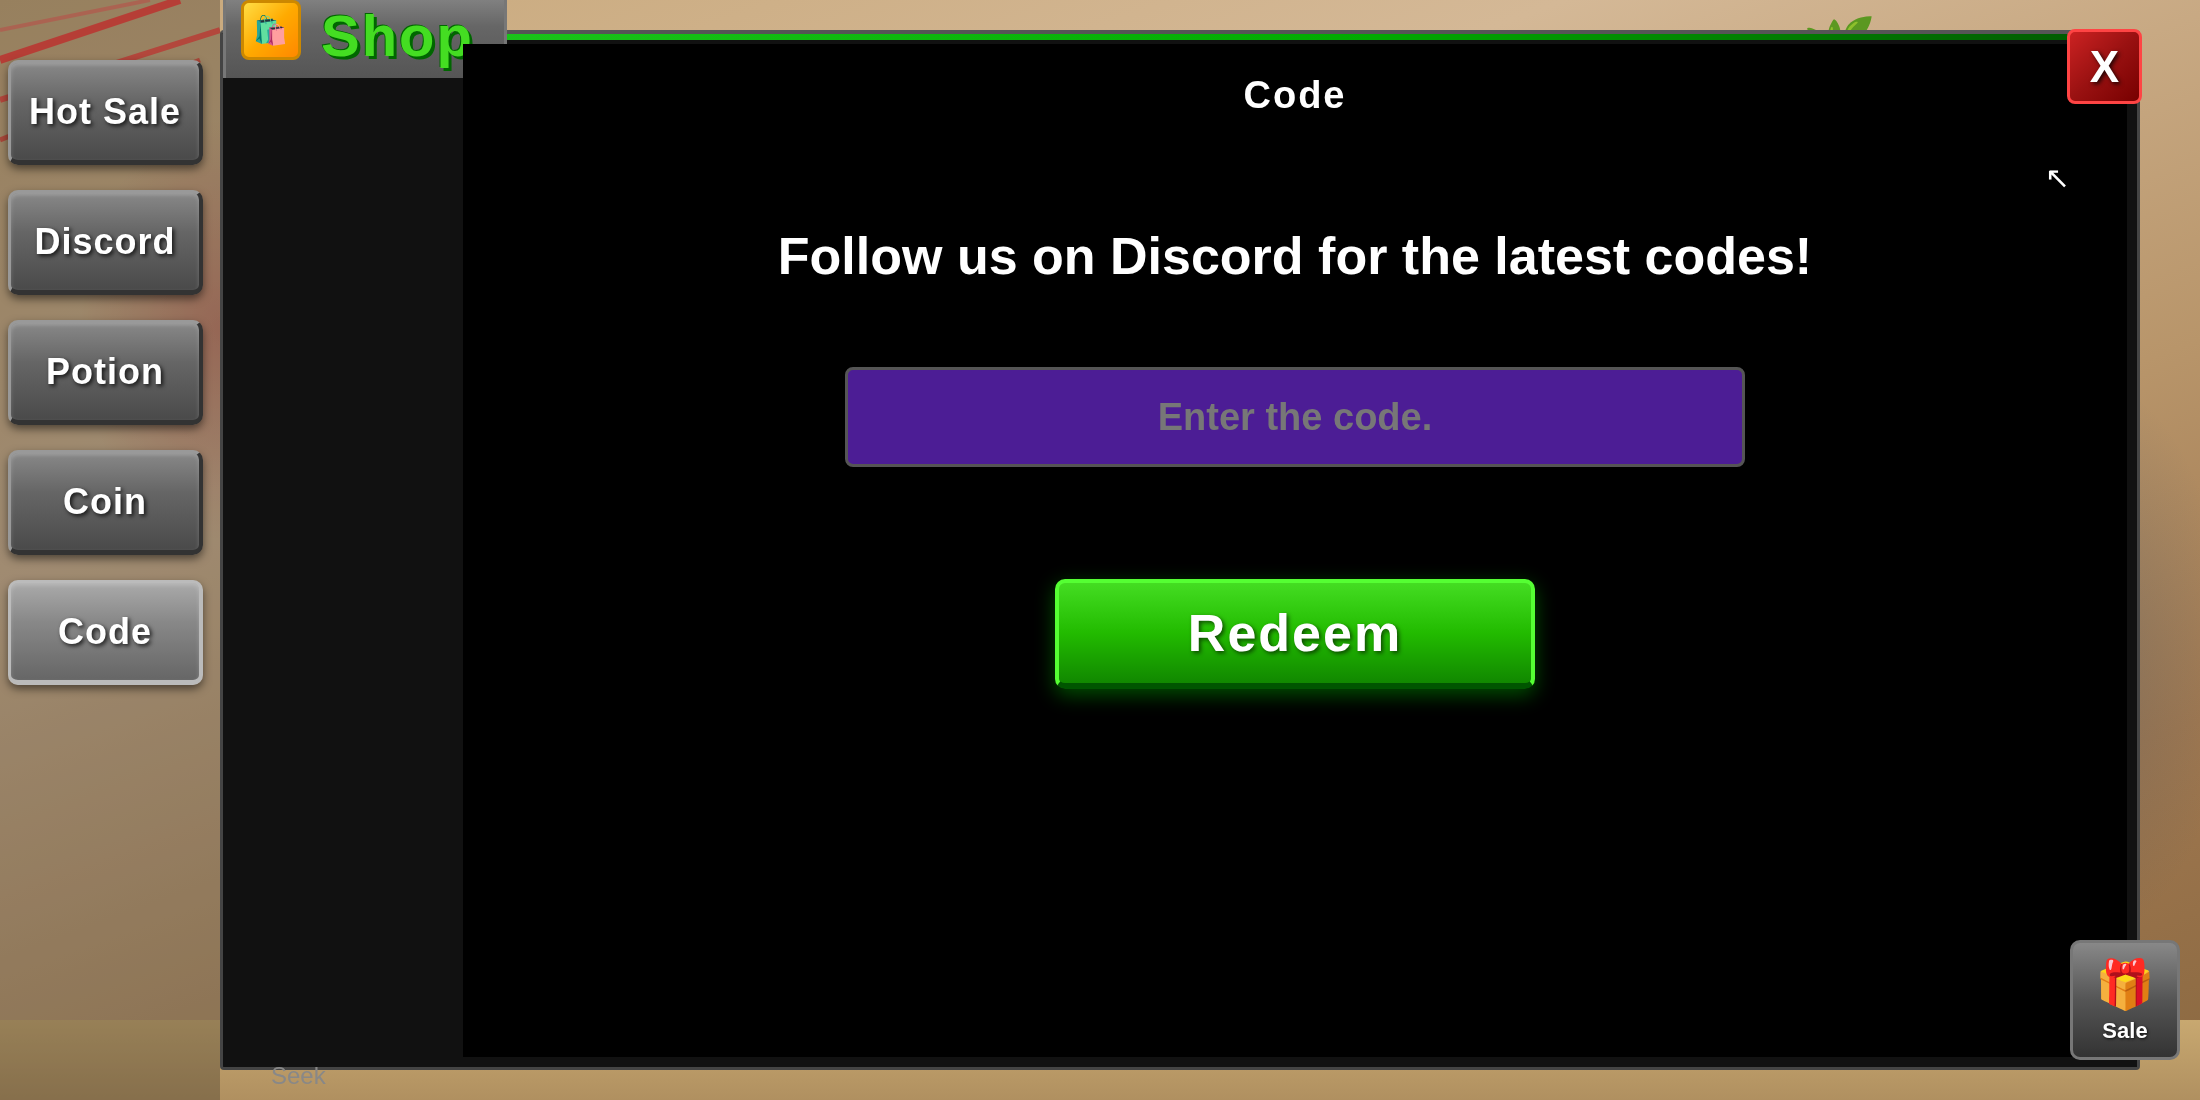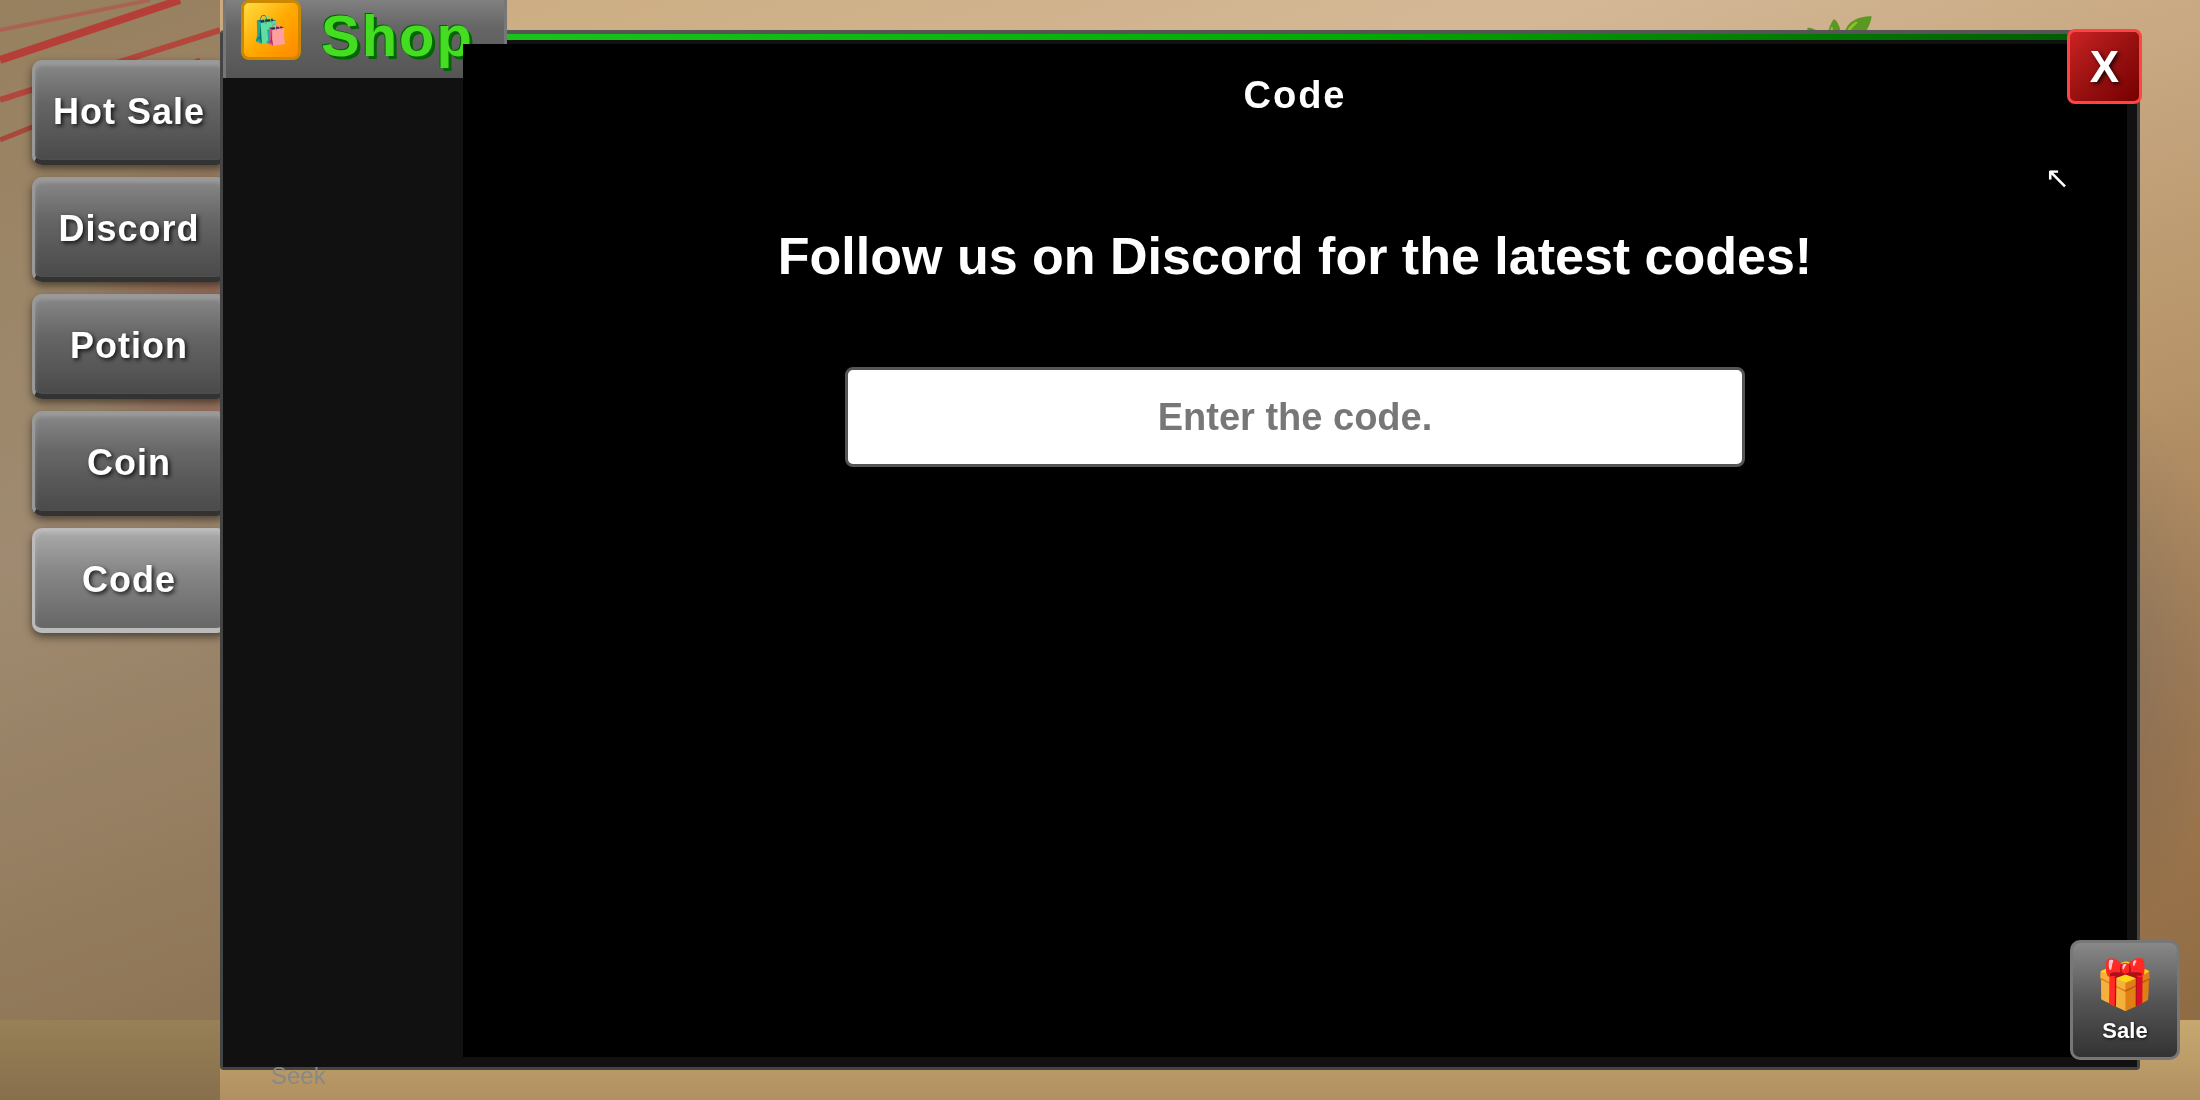--- a/index.html
+++ b/index.html
@@ -149,26 +149,26 @@
     .close-btn-x {
       font-size: 44px;
       font-weight: 900;
       color: white;
       text-shadow: 2px 2px 4px rgba(0,0,0,0.8);
     }
 
     
     .sidebar {
       position: absolute;
-      left: 32px;
+      left: 8px;
       top: 60px;
       width: 195px;
       display: flex;
       flex-direction: column;
-      gap: 12px;
+      gap: 25px;
     }
 
     .nav-btn {
       width: 195px;
       height: 105px;
       background: linear-gradient(180deg, #888 0%, #666 40%, #4a4a4a 100%);
       border: 3px solid #999;
       border-bottom: 5px solid #333;
       border-right: 4px solid #333;
       border-radius: 10px;
@@ -222,21 +222,21 @@
       text-align: center;
       margin-bottom: 80px;
       padding: 0 40px;
       line-height: 1.2;
       margin-top: 48px;
     }
 
     .code-input-container {
       width: 900px;
       height: 100px;
-      background: #ffffff;
+      background: #4c1d95;
       border: 3px solid #555;
       border-radius: 8px;
       display: flex;
       align-items: center;
       justify-content: center;
       margin-bottom: 112px;
     }
 
     .code-input {
       width: 100%;
@@ -393,20 +393,23 @@
   <div class="close-btn">
     <span class="close-btn-x">X</span>
   </div>
 
   <div class="main-content">
     <div class="code-title">Code</div>
     <div class="discord-message">Follow us on Discord for the latest codes!</div>
     <div class="code-input-container">
       <input class="code-input" type="text" placeholder="Enter the code." style="">
     </div>
+    <div class="redeem-btn">
+      <span class="redeem-label">Redeem</span>
+    </div>
   </div>
 </div>
 
 <div class="cursor">↖</div>
 
 <div class="gift-btn">
   <span class="gift-icon">🎁</span>
   <span class="gift-label">Sale</span>
 </div>
 

